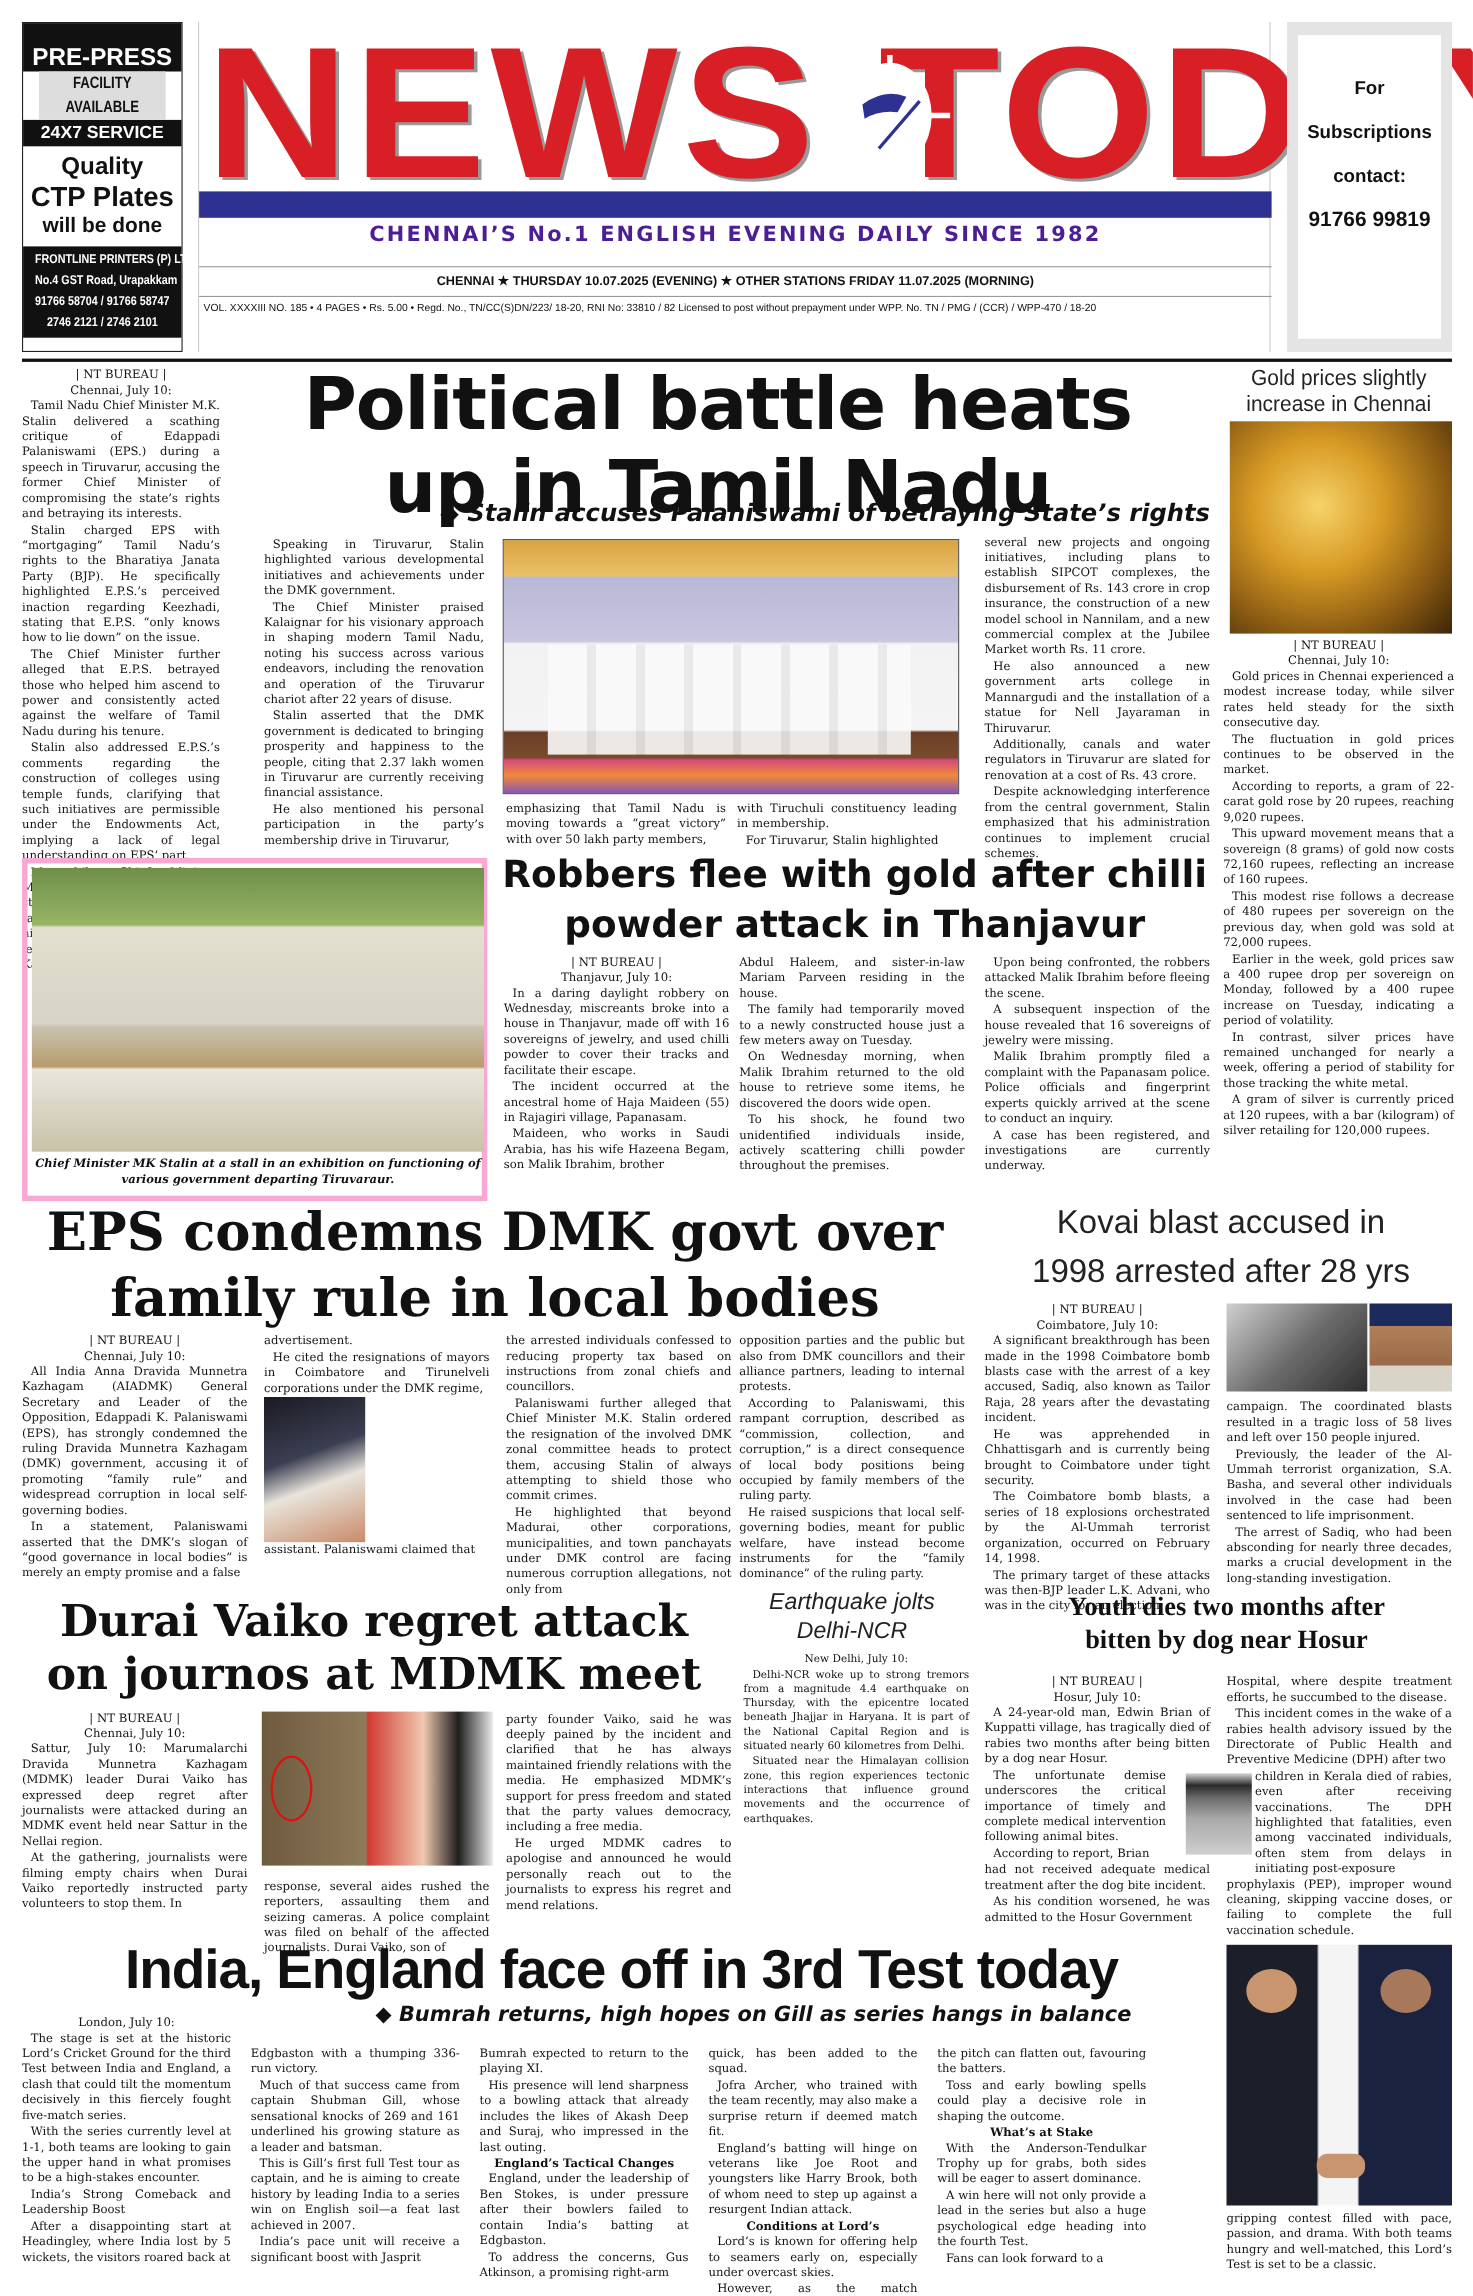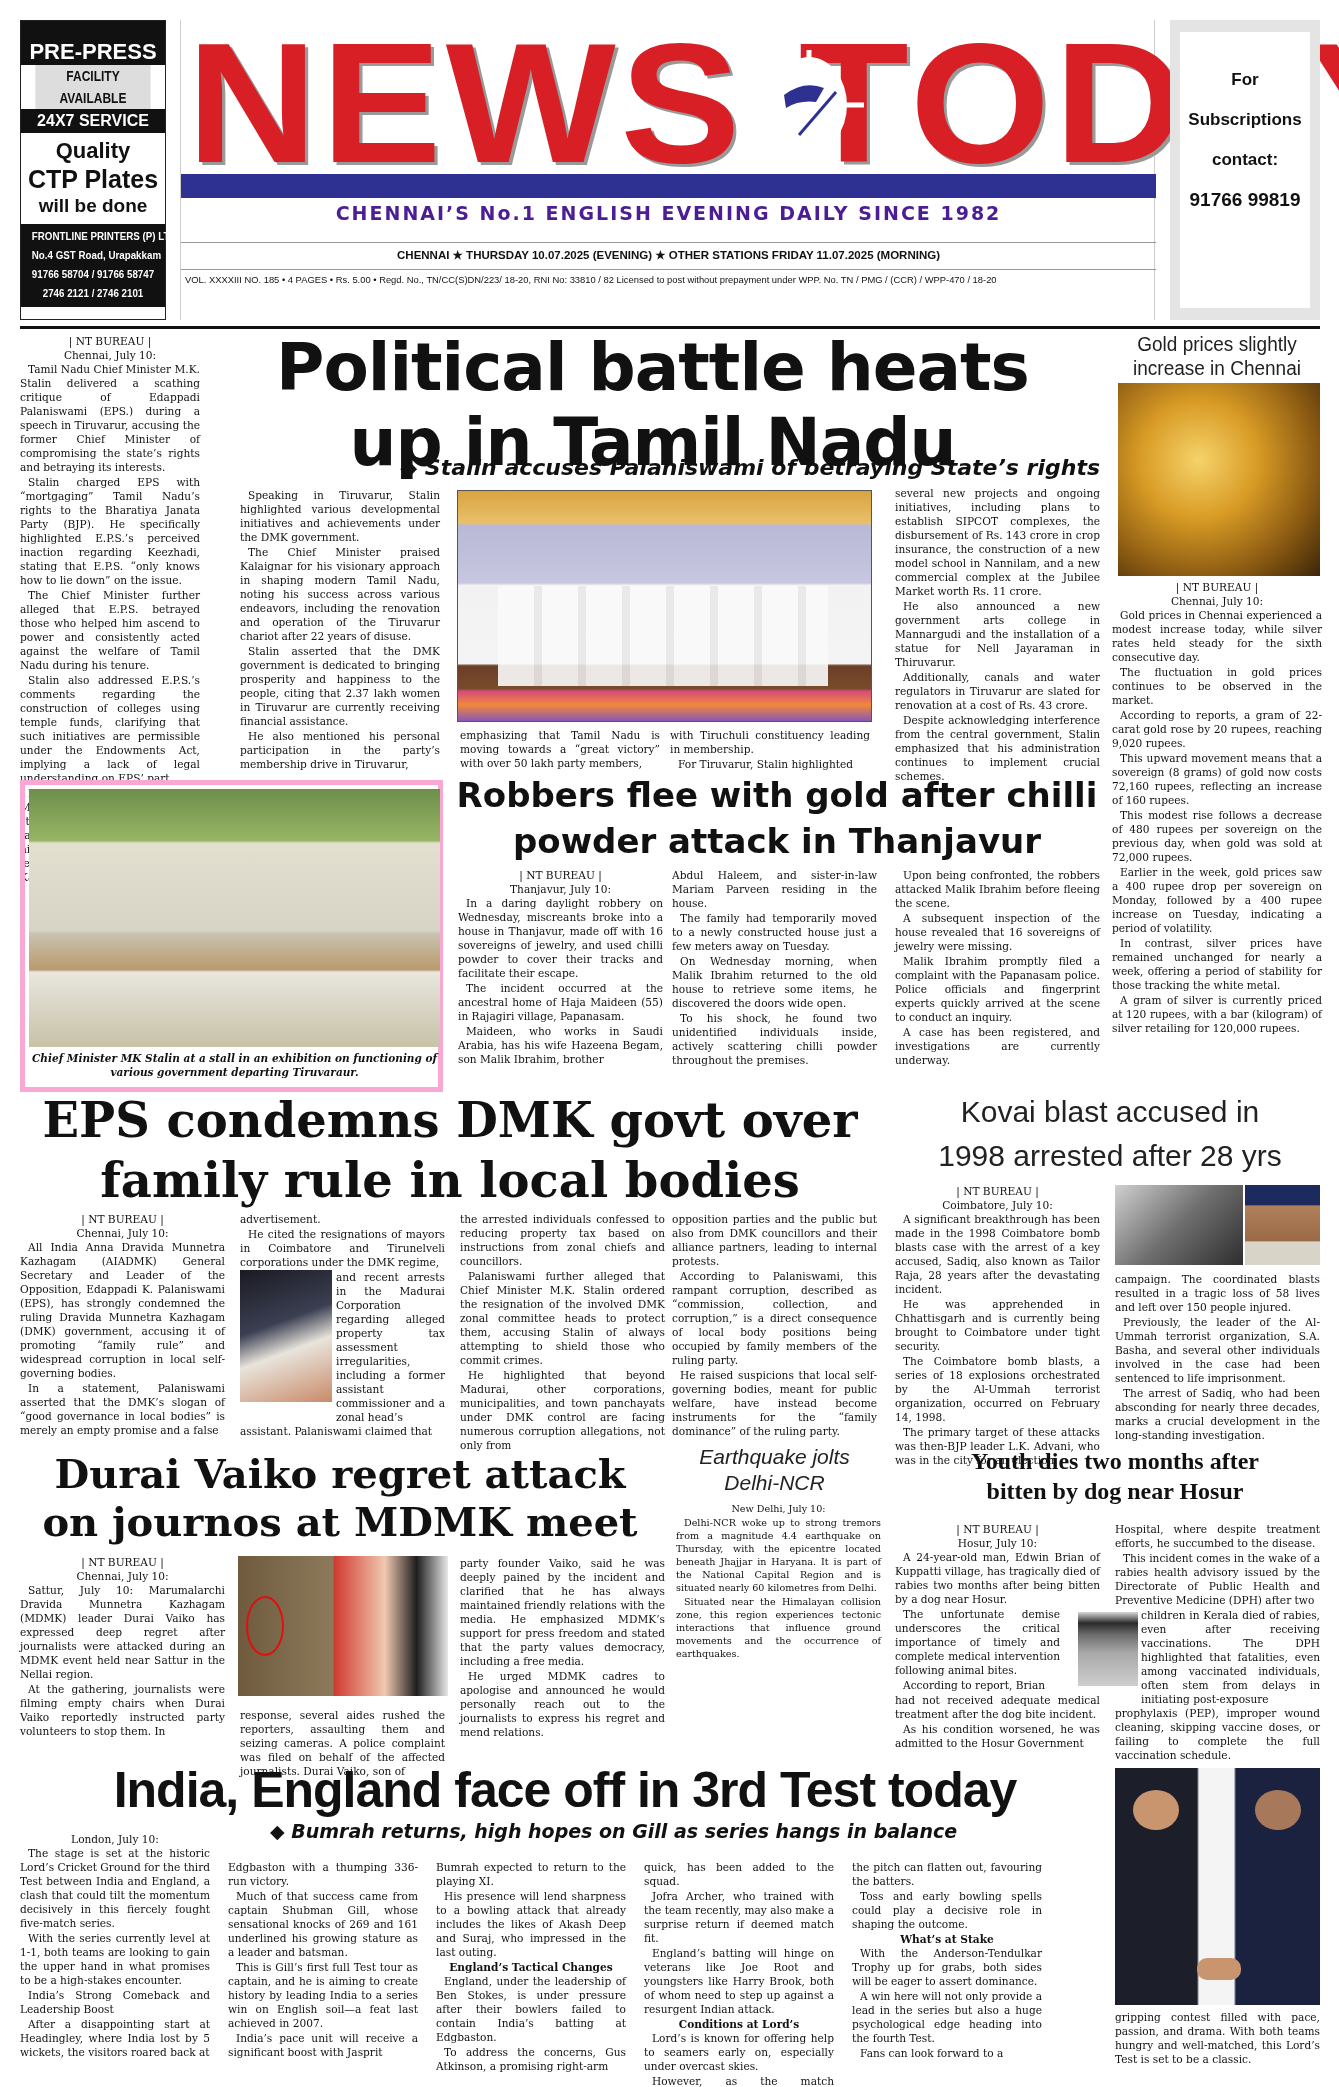--- a/index.html
+++ b/index.html
@@ -183,21 +183,20 @@
   <div class="body-text">
     <p>All India Anna Dravida Munnetra Kazhagam (AIADMK) General Secretary and Leader of the Opposition, Edappadi K. Palaniswami (EPS), has strongly condemned the ruling Dravida Munnetra Kazhagam (DMK) government, accusing it of promoting “family rule” and widespread corruption in local self-governing bodies.</p>
     <p>In a statement, Palaniswami asserted that the DMK’s slogan of “good governance in local bodies” is merely an empty promise and a false</p>
   </div>
 </div>
 <div class="abs body-text" style="left:240px;top:1212px;width:205px;">
   <p style="text-indent:0">advertisement.</p>
   <p>He cited the resignations of mayors in Coimbatore and Tirunelveli corporations under the DMK regime,</p>
   <div style="display:flex;gap:4px;">
     <div class="photo" style="position:relative;flex:0 0 92px;height:132px;background:linear-gradient(160deg,#1a1a22 0%,#3b3f52 40%,#e8e4dc 60%,#c98a68 100%);"></div>
-    <div style="flex:1;">and recent arrests in the Madurai Corporation regarding alleged property tax assessment irregularities, including a former assistant commissioner and a zonal head’s</div>
   </div>
   <p style="text-indent:0">assistant. Palaniswami claimed that</p>
 </div>
 <div class="abs body-text" style="left:460px;top:1212px;width:205px;">
   <p style="text-indent:0">the arrested individuals confessed to reducing property tax based on instructions from zonal chiefs and councillors.</p>
   <p>Palaniswami further alleged that Chief Minister M.K. Stalin ordered the resignation of the involved DMK zonal committee heads to protect them, accusing Stalin of always attempting to shield those who commit crimes.</p>
   <p>He highlighted that beyond Madurai, other corporations, municipalities, and town panchayats under DMK control are facing numerous corruption allegations, not only from</p>
 </div>
 <div class="abs body-text" style="left:672px;top:1212px;width:205px;">
   <p style="text-indent:0">opposition parties and the public but also from DMK councillors and their alliance partners, leading to internal protests.</p>
@@ -281,21 +280,21 @@
 </div>
 <div class="photo" style="left:1078px;top:1612px;width:60px;height:74px;background:linear-gradient(180deg,#d8d8d8 0%,#2a2a2a 15%,#6a6a6a 30%,#a8a8a8 55%,#cfcfcf 100%);"></div>
 <div class="abs body-text" style="left:1115px;top:1522px;width:205px;">
   <p style="text-indent:0">Hospital, where despite treatment efforts, he succumbed to the disease.</p>
   <p>This incident comes in the wake of a rabies health advisory issued by the Directorate of Public Health and Preventive Medicine (DPH) after two</p>
   <div style="padding-left:26px;">children in Kerala died of rabies, even after receiving vaccinations. The DPH highlighted that fatalities, even among vaccinated individuals, often stem from delays in initiating post-exposure</div>
   <p style="text-indent:0">prophylaxis (PEP), improper wound cleaning, skipping vaccine doses, or failing to complete the full vaccination schedule.</p>
 </div>
 
 <div class="abs" style="left:20px;top:1760px;width:1090px;text-align:center;font-family:'Liberation Sans',sans-serif;font-weight:bold;font-size:50px;line-height:60px;letter-spacing:-1px;">India, England face off in 3rd Test today</div>
-<div class="abs" style="left:270px;top:1820px;width:830px;text-align:left;font-family:'DejaVu Sans',sans-serif;font-weight:bold;font-style:italic;font-size:19px;">◆ Bumrah returns, high hopes on Gill as series hangs in balance</div>
+<div class="abs" style="left:270px;top:1820px;width:830px;text-align:center;font-family:'DejaVu Sans',sans-serif;font-weight:bold;font-style:italic;font-size:19px;">◆ Bumrah returns, high hopes on Gill as series hangs in balance</div>
 
 <div class="abs" style="left:20px;top:1832px;width:190px;">
   <div class="byline">London, July 10:</div>
   <div class="body-text">
     <p>The stage is set at the historic Lord’s Cricket Ground for the third Test between India and England, a clash that could tilt the momentum decisively in this fiercely fought five-match series.</p>
     <p>With the series currently level at 1-1, both teams are looking to gain the upper hand in what promises to be a high-stakes encounter.</p>
     <p>India’s Strong Comeback and Leadership Boost</p>
     <p>After a disappointing start at Headingley, where India lost by 5 wickets, the visitors roared back at</p>
   </div>
 </div>

